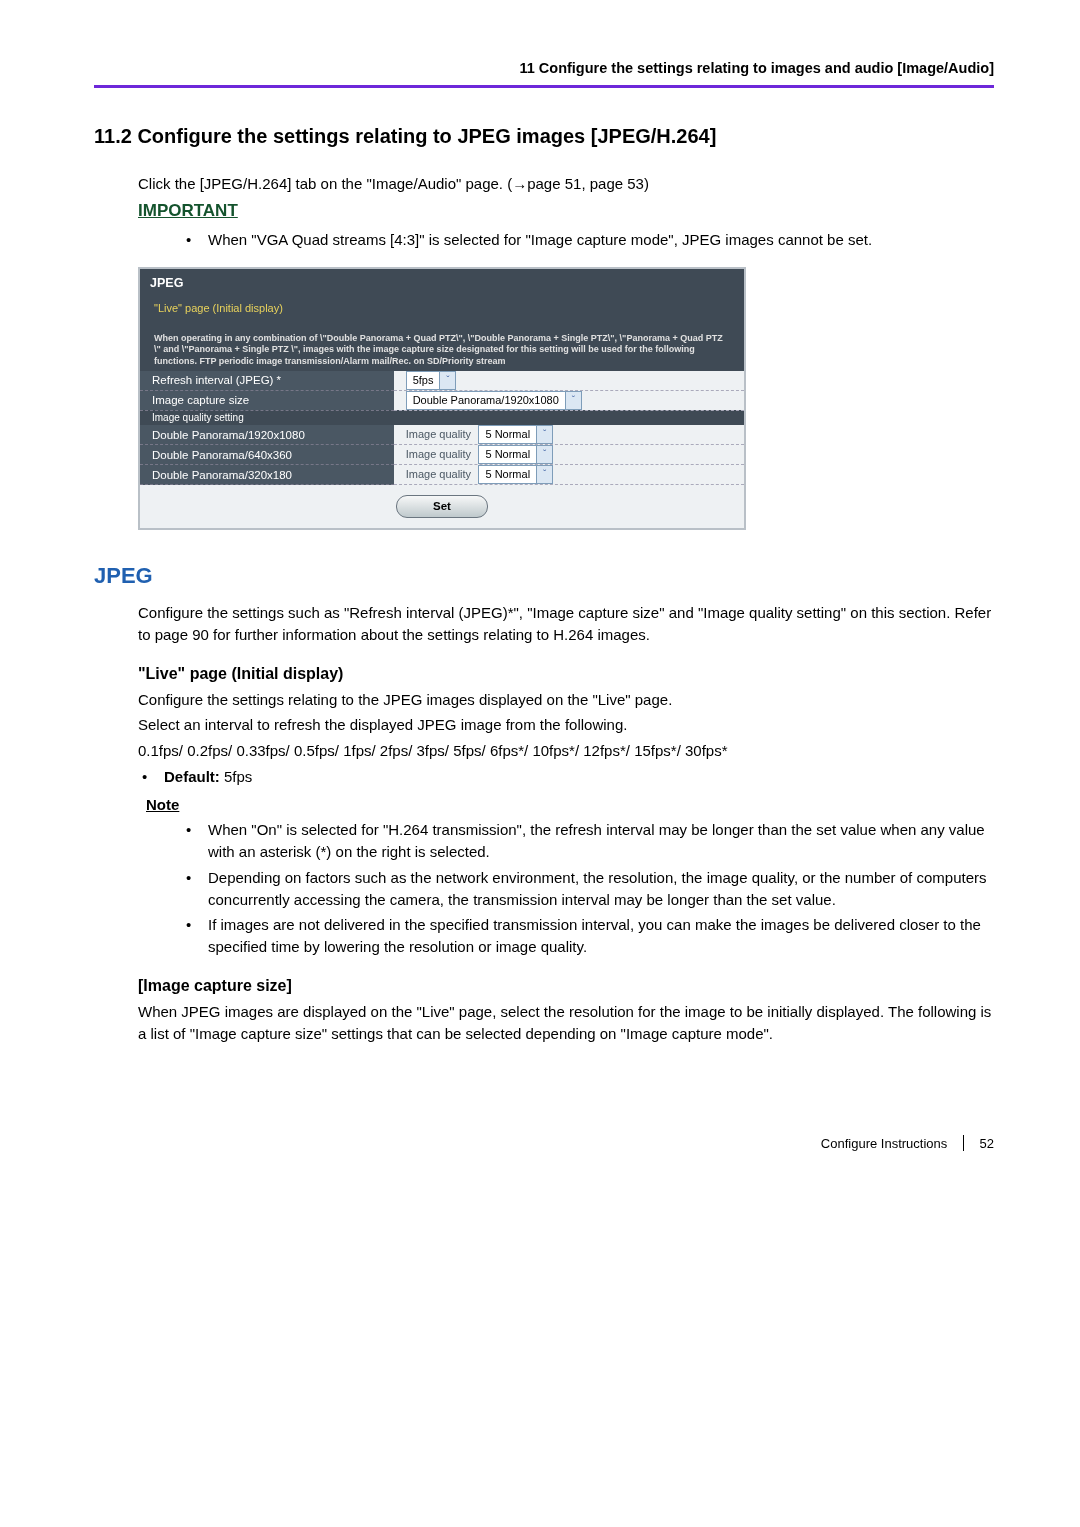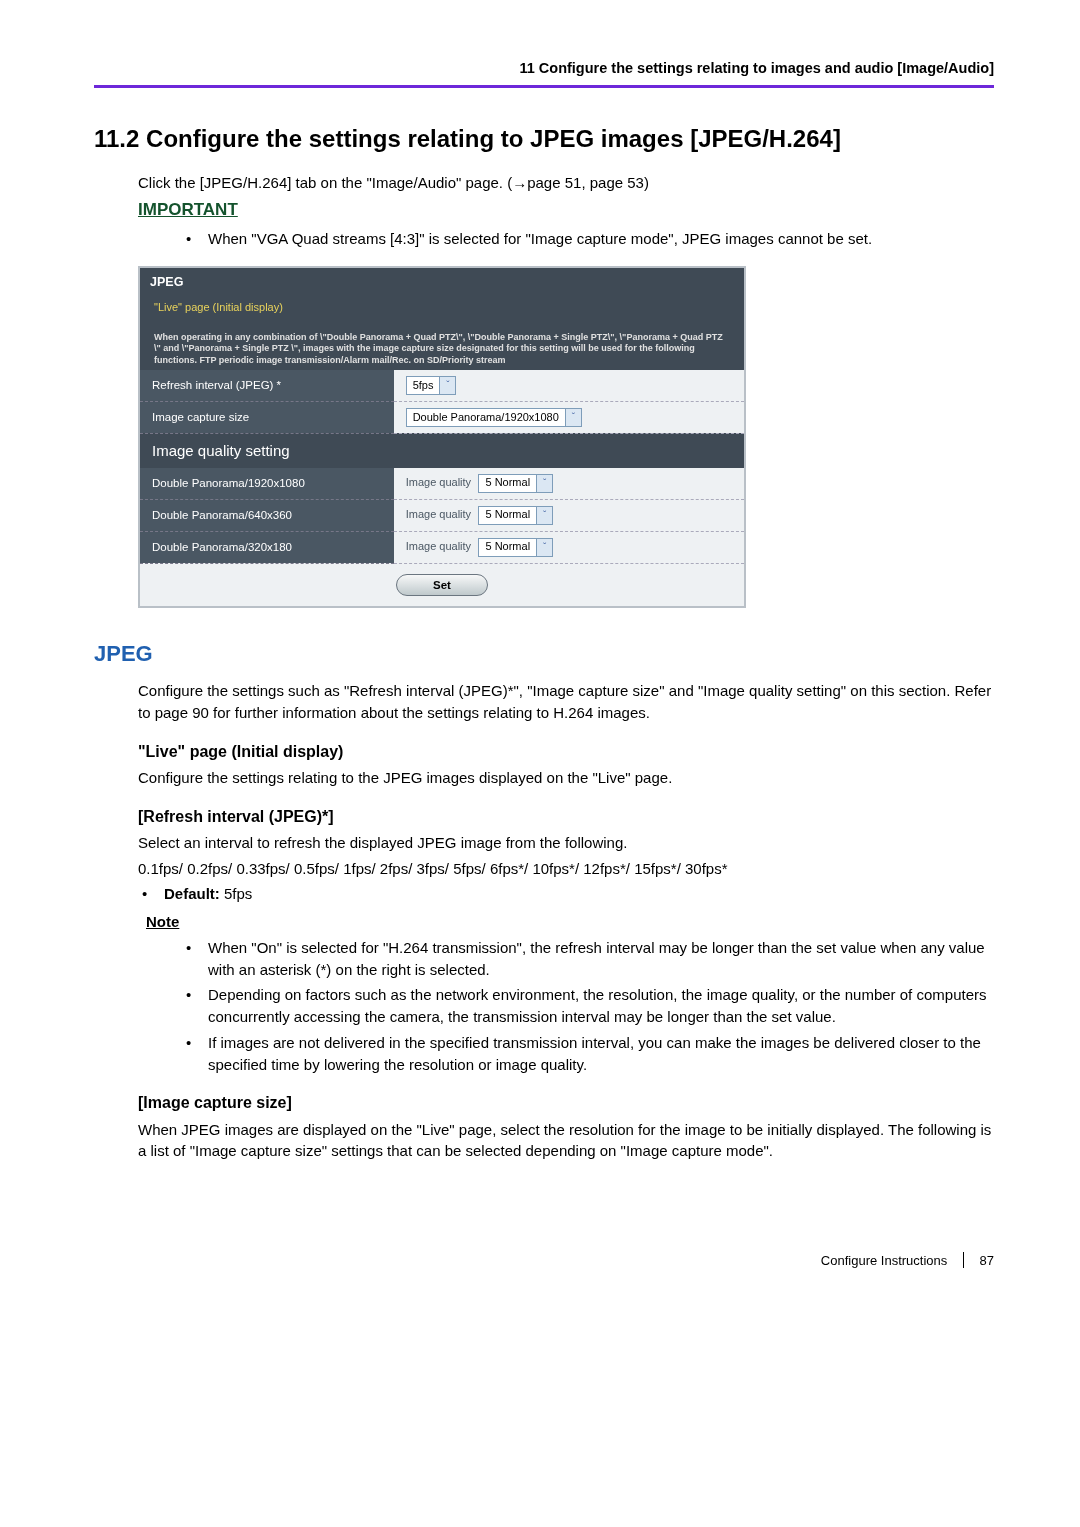--- a/index.html
+++ b/index.html
@@ -20,23 +20,23 @@
     padding-bottom: 6px;
     margin-bottom: 36px;
   }
   .header-bar span {
     display: block;
     text-align: right;
     font-size: 14.5px;
     font-weight: bold;
   }
   h1.section-title {
-    font-size: 24px;
-    font-weight: bold;
-    margin-bottom: 18px;
+    font-size: 20px;
+    font-weight: bold;
+    margin-bottom: 24px;
     line-height: 1.25;
   }
   .important {
     color: #14532d;
     font-weight: bold;
     text-decoration: underline;
     font-size: 17px;
     margin-bottom: 6px;
     margin-left: 44px;
   }
@@ -81,39 +81,39 @@
     font-size: 9px;
     line-height: 1.25;
     margin-top: 16px;
     font-weight: bold;
   }
   .panel table {
     width: 100%;
     border-collapse: collapse;
   }
   .panel td {
-    padding: 6px 12px;
+    padding: 0 12px;
     vertical-align: middle;
   }
   .panel td.lbl {
     width: 42%;
     background: #4a5763;
     color: #fff;
     border-bottom: 1px dashed #778;
     font-size: 11.5px;
   }
   .panel td.val {
     background: #eef1f3;
     border-bottom: 1px dashed #aab;
   }
   .panel .sechdr td {
     background: #3f4a55;
     color: #fff;
     font-weight: normal;
-    font-size: 15px;
+    font-size: 10px;
   }
   .select {
     display: inline-flex;
     align-items: center;
     border: 1px solid #7e9db9;
     background: #fff;
     height: 19px;
     font-size: 11px;
   }
   .select .txt {
@@ -268,36 +268,35 @@
         </table>
     </div>
   </div>
 
   <h2 class="jpeg-h">JPEG</h2>
   <p class="para">Configure the settings such as "Refresh interval (JPEG)*", "Image capture size" and "Image quality setting" on this section. Refer to page 90 for further information about the settings relating to H.264 images.</p>
 
   <h3 class="sub">"Live" page (Initial display)</h3>
   <p class="para">Configure the settings relating to the JPEG images displayed on the "Live" page.</p>
 
-  <h3 class="sub">[Refresh interval (JPEG)*]</h3>
   <p class="para">Select an interval to refresh the displayed JPEG image from the following.</p>
   <p class="para">0.1fps/ 0.2fps/ 0.33fps/ 0.5fps/ 1fps/ 2fps/ 3fps/ 5fps/ 6fps*/ 10fps*/ 12fps*/ 15fps*/ 30fps*</p>
   <ul class="bullet" style="margin-left:44px;">
     <li><b>Default:</b><span> 5fps</span></li>
   </ul>
 
   <div class="note">Note</div>
   <ul class="bullet">
     <li>When "On" is selected for "H.264 transmission", the refresh interval may be longer than the set value when any value with an asterisk (*) on the right is selected.</li>
     <li>Depending on factors such as the network environment, the resolution, the image quality, or the number of computers concurrently accessing the camera, the transmission interval may be longer than the set value.</li>
     <li>If images are not delivered in the specified transmission interval, you can make the images be delivered closer to the specified time by lowering the resolution or image quality.</li>
   </ul>
 
   <h3 class="sub">[Image capture size]</h3>
   <p class="para">When JPEG images are displayed on the "Live" page, select the resolution for the image to be initially displayed. The following is a list of "Image capture size" settings that can be selected depending on "Image capture mode".</p>
 
   <div class="footer">
     <span>Configure Instructions</span>
     <span class="bar"></span>
-    <span>87</span>
+    <span>52</span>
   </div>
 
 </div>
 
 </body></html>

